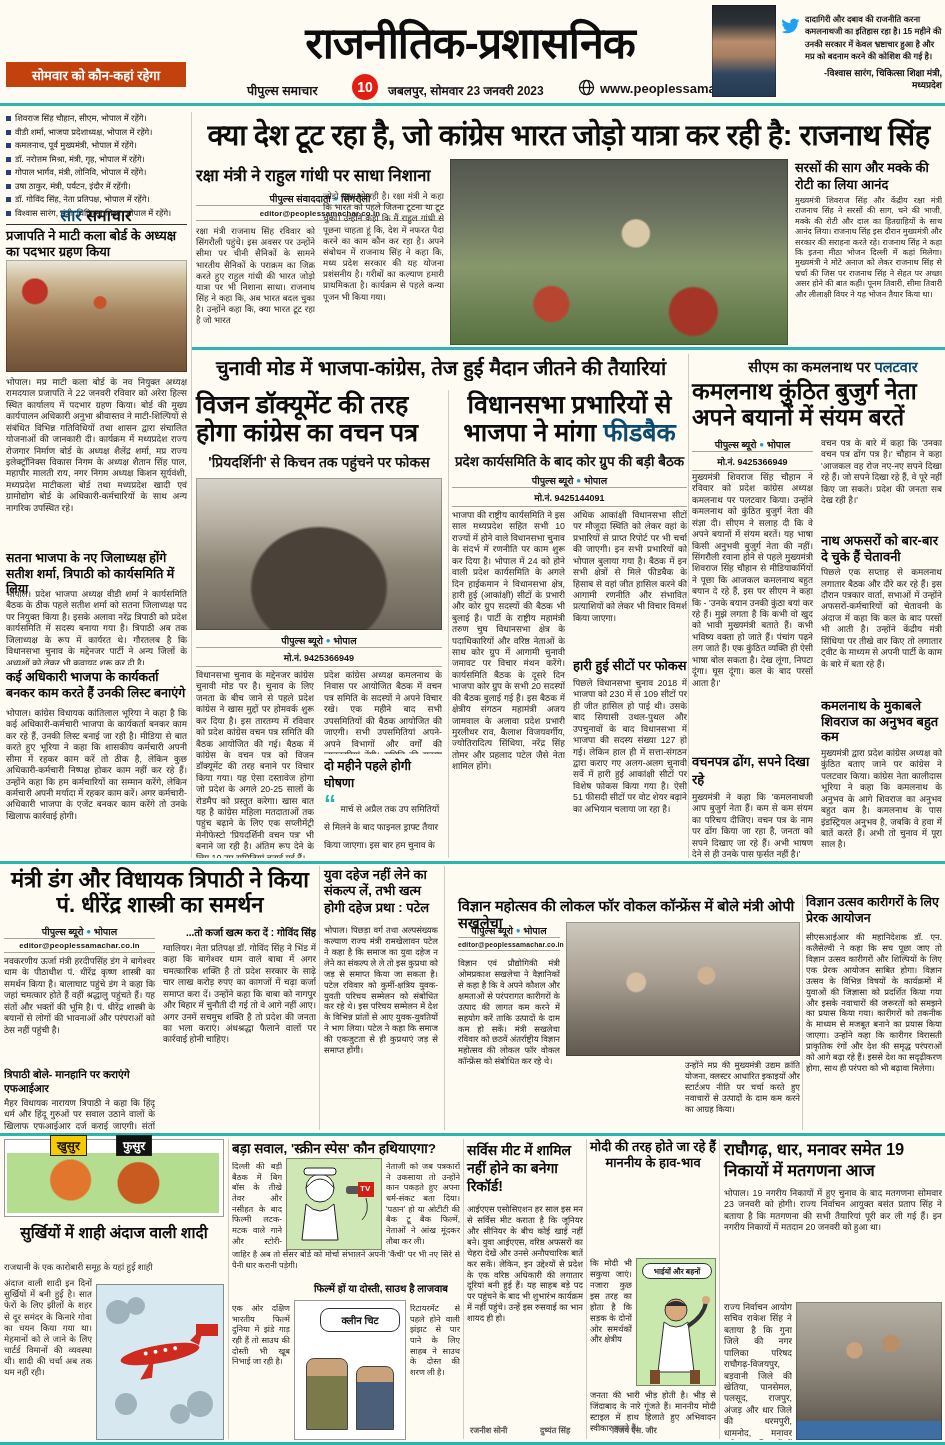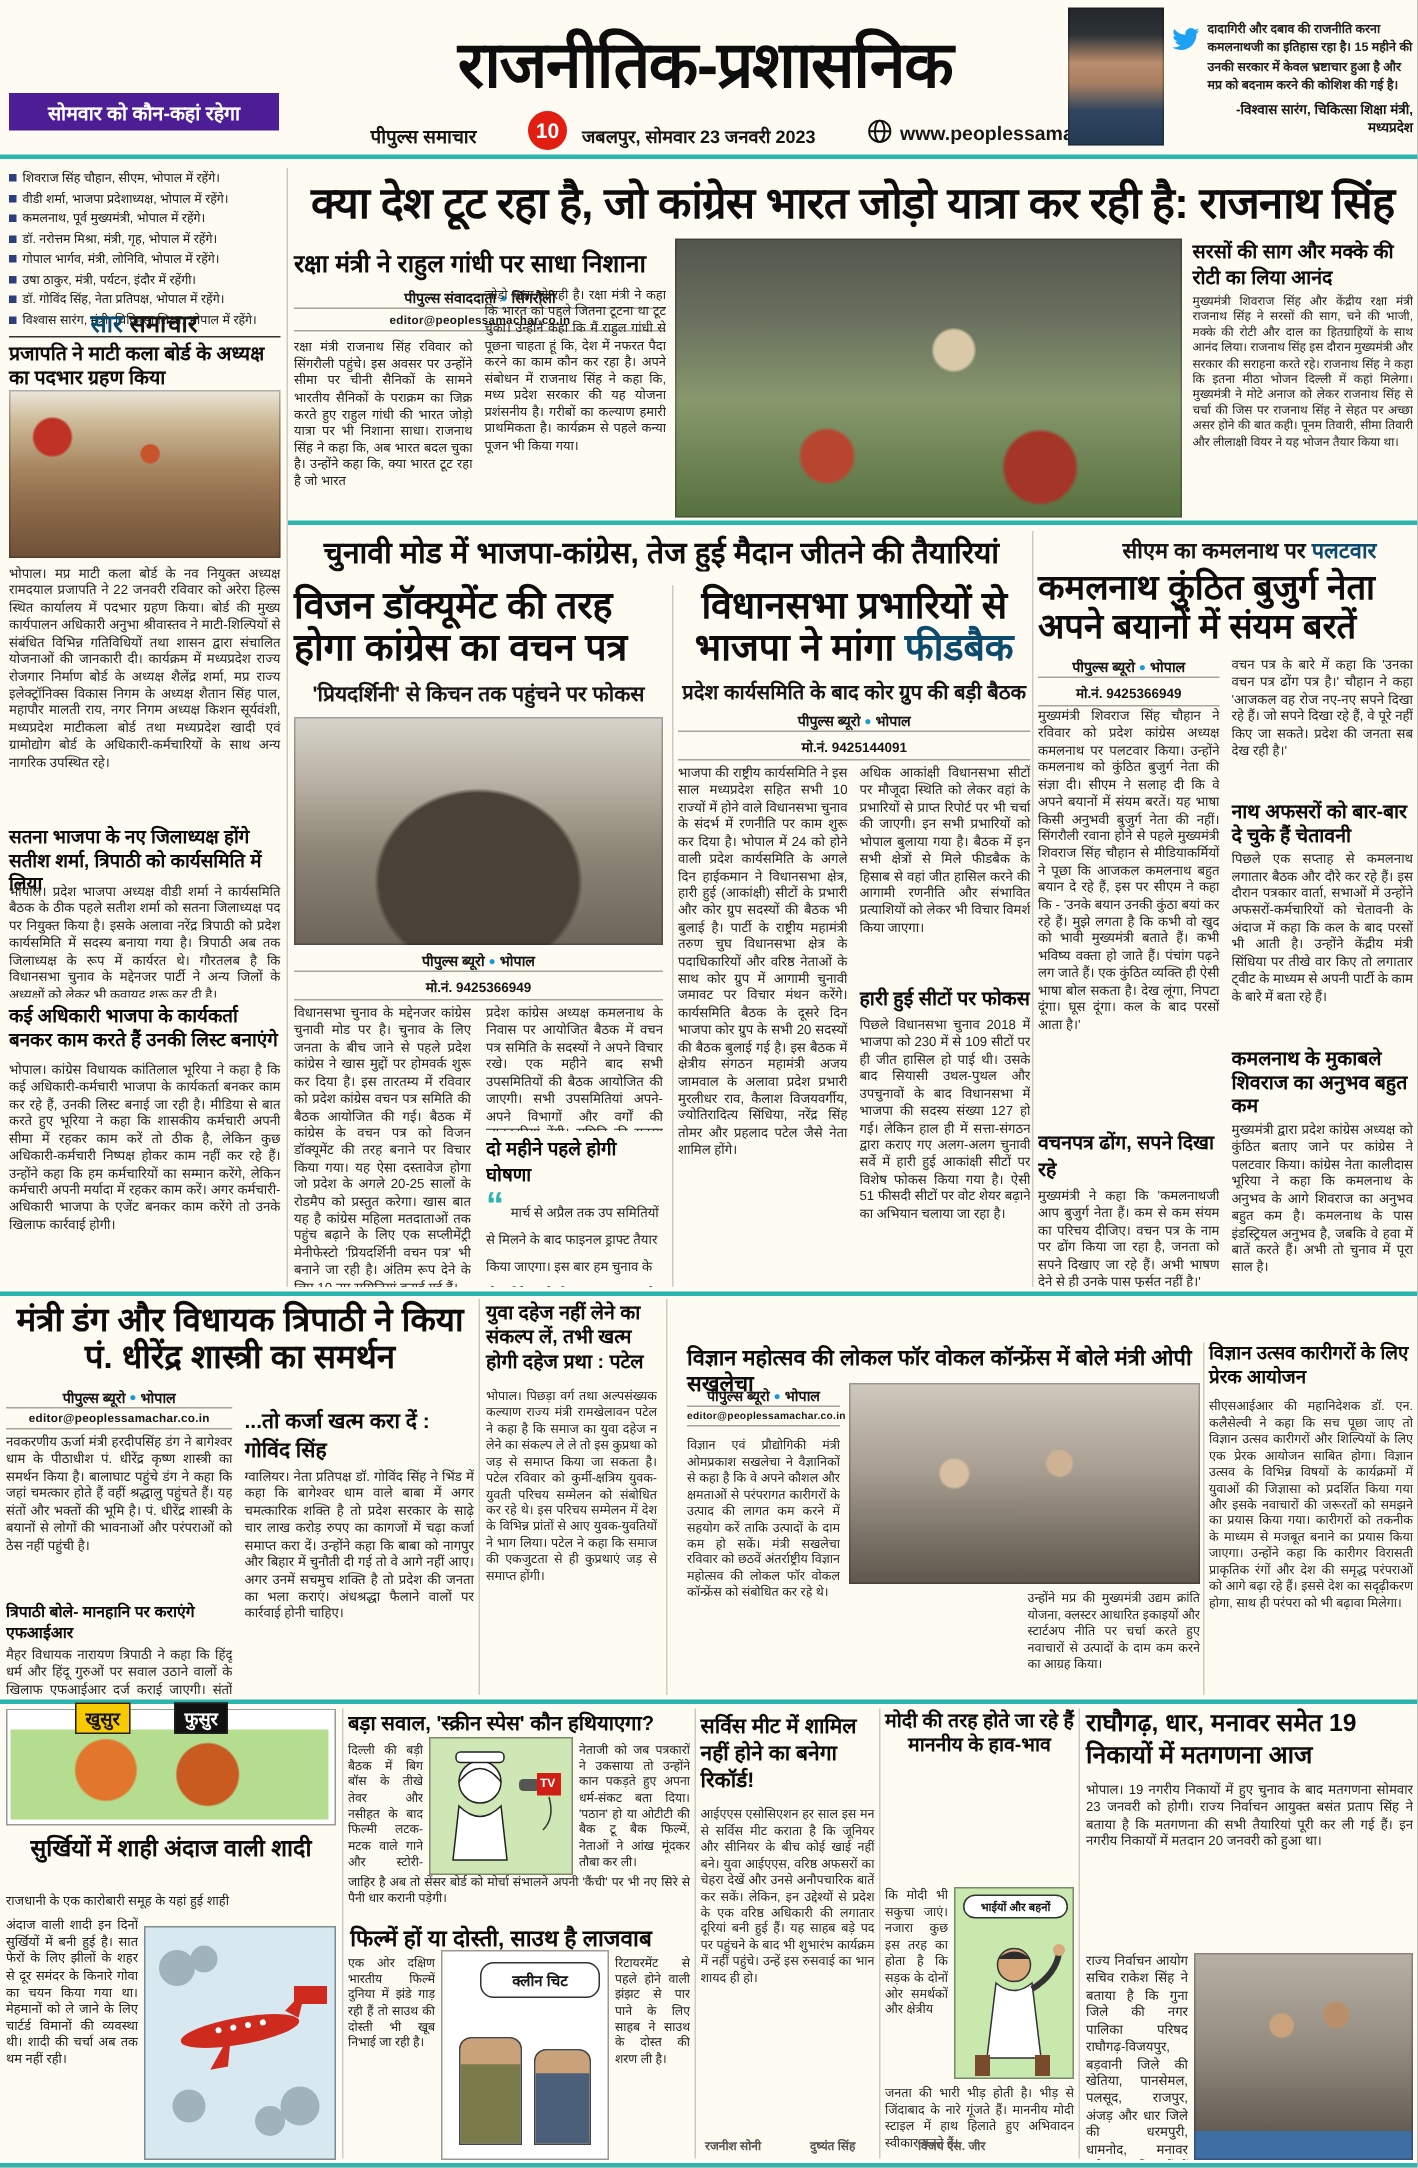--- a/index.html
+++ b/index.html
@@ -23,21 +23,21 @@
   .bubble{background:#fff;border:1px solid #333;border-radius:9px;font-weight:bold;text-align:center;}
   .credit{font-size:8px;font-weight:bold;color:#555;}
 </style>
 </head>
 <body>
 
 <div class="page">
 
   <h1 class="abs hl" style="left:235px;top:12px;width:470px;font-size:43px;text-align:center;letter-spacing:-1px;">राजनीतिक-प्रशासनिक</h1>
 
-  <div class="abs" style="left:6px;top:62px;width:180px;height:25px;background:#4c1d95;color:#fff;display:flex;align-items:center;justify-content:center;font-weight:bold;font-size:13px;">
+  <div class="abs" style="left:6px;top:62px;width:180px;height:25px;background:#c2410c;color:#fff;display:flex;align-items:center;justify-content:center;font-weight:bold;font-size:13px;">
       <span>सोमवार को कौन-कहां रहेगा</span>
     </div>
 
   <div class="abs" style="left:247px;top:82px;font-size:12.5px;font-weight:bold;">पीपुल्स समाचार</div>
   <div class="abs badge" style="left:352px;top:74px;width:26px;height:26px;font-size:14px;">10</div>
   <div class="abs" style="left:388px;top:82px;font-size:12px;font-weight:bold;">जबलपुर, सोमवार 23 जनवरी 2023</div>
   <span class="abs" style="left:578px;top:79px;">
     <svg width="17" height="17" viewBox="0 0 24 24" fill="none" stroke="#111" stroke-width="1.8">
       <circle cx="12" cy="12" r="10"></circle>
         <ellipse cx="12" cy="12" rx="4.5" ry="10"></ellipse>
@@ -173,21 +173,21 @@
       <span>पीपुल्स ब्यूरो</span>
       <span class="dot">●</span>
       <span>भोपाल</span>
     </div>
     <div class="email">editor@peoplessamachar.co.in</div>
     <div class="body-t" style="margin-top:3px;height:108px;">नवकरणीय ऊर्जा मंत्री हरदीपसिंह डंग ने बागेश्वर धाम के पीठाधीश पं. धीरेंद्र कृष्ण शास्त्री का समर्थन किया है। बालाघाट पहुंचे डंग ने कहा कि जहां चमत्कार होते हैं वहीं श्रद्धालु पहुंचते हैं। यह संतों और भक्तों की भूमि है। पं. धीरेंद्र शास्त्री के बयानों से लोगों की भावनाओं और परंपराओं को ठेस नहीं पहुंची है।</div>
     <h4 class="hl" style="font-size:10.5px;margin:3px 0;">त्रिपाठी बोले- मानहानि पर कराएंगे एफआईआर</h4>
     <div class="body-t" style="height:52px;">मैहर विधायक नारायण त्रिपाठी ने कहा कि हिंदू धर्म और हिंदू गुरुओं पर सवाल उठाने वालों के खिलाफ एफआईआर दर्ज कराई जाएगी। संतों का अपमान करने वालों को जनता माफ नहीं करेगी।</div>
   </div>
   <div class="abs" style="left:163px;top:925px;width:153px;height:206px;overflow:hidden;">
-    <h4 class="hl" style="font-size:14px;margin:12px 0 4px 0;">...तो कर्जा खत्म करा दें : गोविंद सिंह</h4>
+    <h4 class="hl" style="font-size:10px;margin:0 0 4px 0;text-align:right;">...तो कर्जा खत्म करा दें : गोविंद सिंह</h4>
     <div class="body-t" style="height:176px;">ग्वालियर। नेता प्रतिपक्ष डॉ. गोविंद सिंह ने भिंड में कहा कि बागेश्वर धाम वाले बाबा में अगर चमत्कारिक शक्ति है तो प्रदेश सरकार के साढ़े चार लाख करोड़ रुपए का कागजों में चढ़ा कर्जा समाप्त करा दें। उन्होंने कहा कि बाबा को नागपुर और बिहार में चुनौती दी गई तो वे आगे नहीं आए। अगर उनमें सचमुच शक्ति है तो प्रदेश की जनता का भला कराएं। अंधश्रद्धा फैलाने वालों पर कार्रवाई होनी चाहिए।</div>
   </div>
 
   <div class="abs vline" style="left:319px;top:866px;height:264px;"></div>
 
   <h3 class="abs hl" style="left:324px;top:867px;width:114px;font-size:13px;line-height:1.25;">युवा दहेज नहीं लेने का संकल्प लें, तभी खत्म होगी दहेज प्रथा : पटेल</h3>
   <div class="abs body-t" style="left:324px;top:925px;width:114px;height:206px;font-size:8.4px;">भोपाल। पिछड़ा वर्ग तथा अल्पसंख्यक कल्याण राज्य मंत्री रामखेलावन पटेल ने कहा है कि समाज का युवा दहेज न लेने का संकल्प ले ले तो इस कुप्रथा को जड़ से समाप्त किया जा सकता है। पटेल रविवार को कुर्मी-क्षत्रिय युवक-युवती परिचय सम्मेलन को संबोधित कर रहे थे। इस परिचय सम्मेलन में देश के विभिन्न प्रांतों से आए युवक-युवतियों ने भाग लिया। पटेल ने कहा कि समाज की एकजुटता से ही कुप्रथाएं जड़ से समाप्त होंगी।</div>
 
   <div class="abs vline" style="left:444px;top:866px;height:264px;"></div>
 
@@ -246,21 +246,21 @@
       <rect x="18" y="10" width="32" height="7" rx="3" fill="#fff" stroke="#222"></rect>
       <path d="M20 46 q14 14 28 0 l4 36 h-36 z" fill="#fff" stroke="#222"></path>
       <rect x="60" y="28" width="14" height="8" rx="3" fill="#555"></rect>
       <rect x="72" y="24" width="16" height="15" fill="#d21f14"></rect>
       <path d="M80 40 q4 14 -4 22" stroke="#333" fill="none"></path>
     </svg>
     <span style="position:absolute;left:74px;top:26px;color:#fff;font-size:8px;font-weight:bold;">TV</span>
   </div>
   <div class="abs body-t" style="left:386px;top:1162px;width:74px;height:84px;font-size:8.2px;">नेताजी को जब पत्रकारों ने उकसाया तो उन्होंने कान पकड़ते हुए अपना धर्म-संकट बता दिया। 'पठान' हो या ओटीटी की बैक टू बैक फिल्में, नेताओं ने आंख मूंदकर तौबा कर ली।</div>
   <div class="abs body-t" style="left:232px;top:1250px;width:228px;height:26px;font-size:8.2px;">जाहिर है अब तो सेंसर बोर्ड को मोर्चा संभालने अपनी 'कैंची' पर भी नए सिरे से पैनी धार करानी पड़ेगी।</div>
-  <h3 class="abs hl" style="left:220px;top:1281px;width:228px;font-size:15px;text-align:center;white-space:nowrap;overflow:hidden;">फिल्में हों या दोस्ती, साउथ है लाजवाब</h3>
+  <h3 class="abs hl" style="left:220px;top:1281px;width:228px;font-size:10px;text-align:right;white-space:nowrap;overflow:hidden;">फिल्में हों या दोस्ती, साउथ है लाजवाब</h3>
   <div class="abs body-t" style="left:232px;top:1304px;width:58px;height:136px;font-size:8.2px;">एक ओर दक्षिण भारतीय फिल्में दुनिया में झंडे गाड़ रही हैं तो साउथ की दोस्ती भी खूब निभाई जा रही है।</div>
   <div class="abs cartoon" style="left:294px;top:1300px;width:112px;height:140px;background:#fff;">
     <div class="bubble" style="position:absolute;left:26px;top:8px;width:74px;padding:4px 2px;font-size:10px;">क्लीन चिट</div>
     <div style="position:absolute;left:12px;top:58px;width:40px;height:70px;background:linear-gradient(180deg,#caa27a 0 24%,#7a7a4b 25% 100%);border:1px solid #444;border-radius:8px 8px 0 0;"></div>
     <div style="position:absolute;left:62px;top:66px;width:36px;height:62px;background:linear-gradient(180deg,#caa27a 0 24%,#4b5f7a 25% 100%);border:1px solid #444;border-radius:8px 8px 0 0;"></div>
   </div>
   <div class="abs body-t" style="left:410px;top:1304px;width:50px;height:136px;font-size:8.2px;">रिटायरमेंट से पहले होने वाली झंझट से पार पाने के लिए साहब ने साउथ के दोस्त की शरण ली है।</div>
 
   <div class="abs vline" style="left:463px;top:1139px;height:300px;"></div>
 

